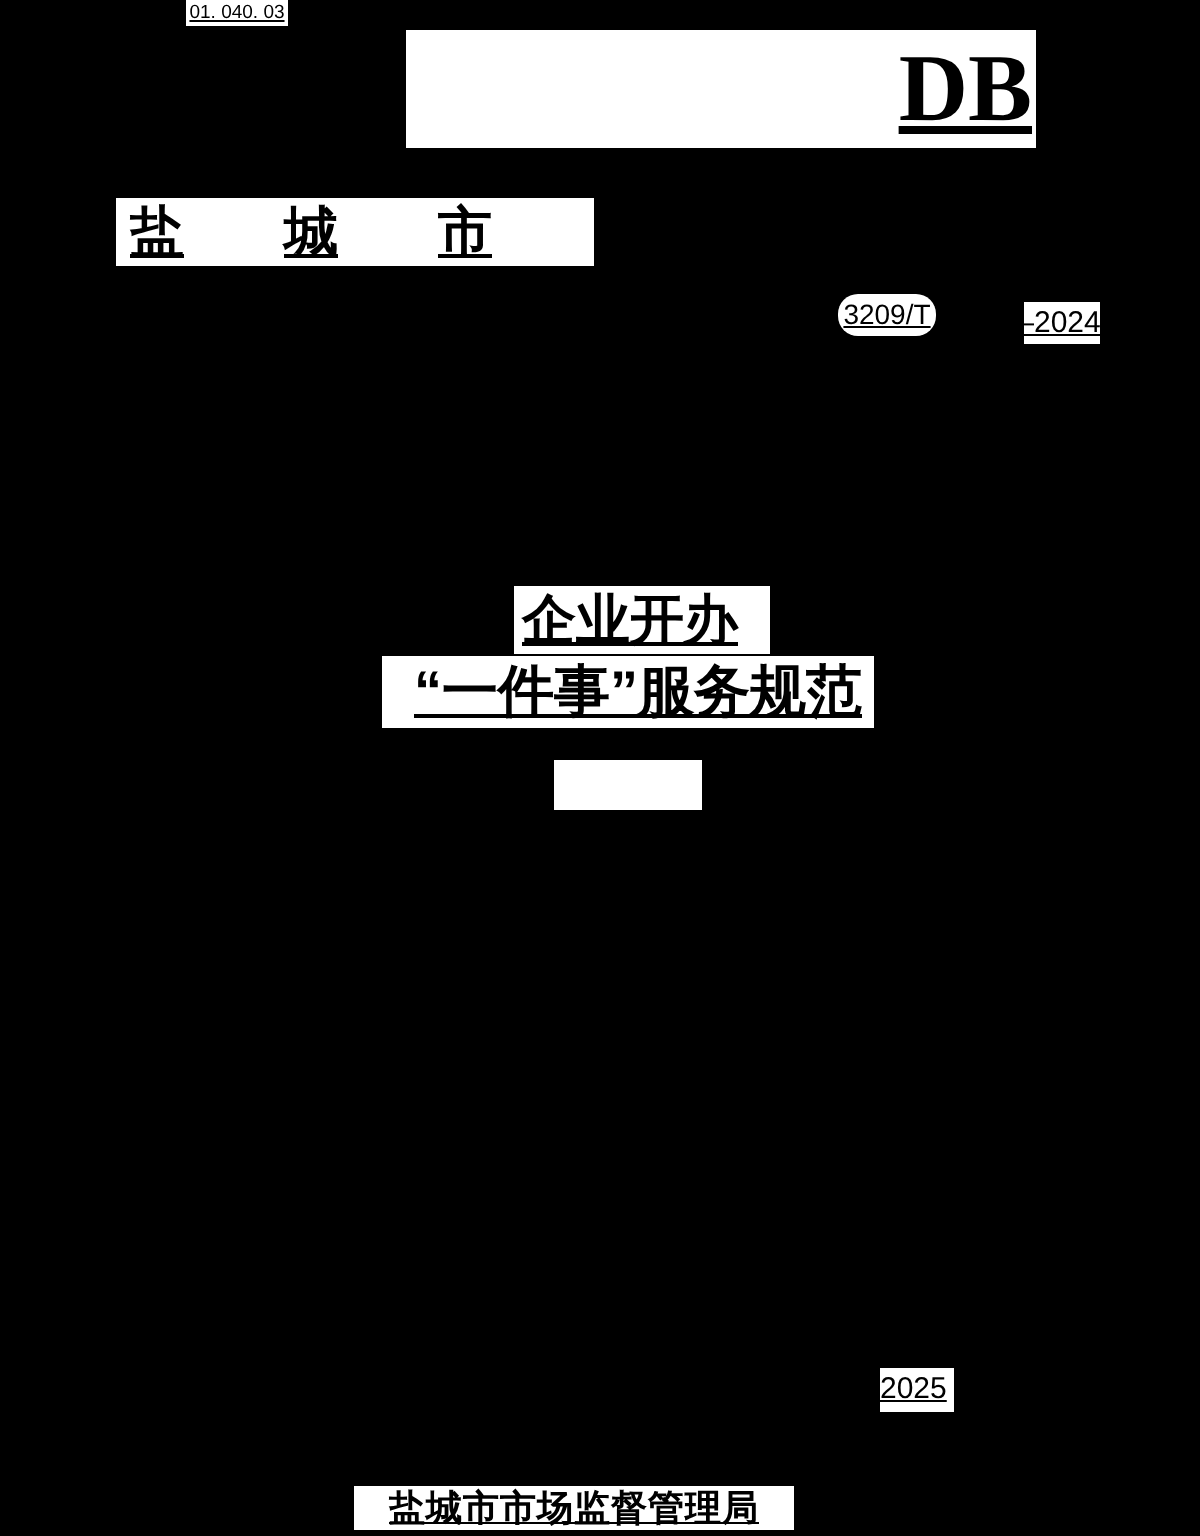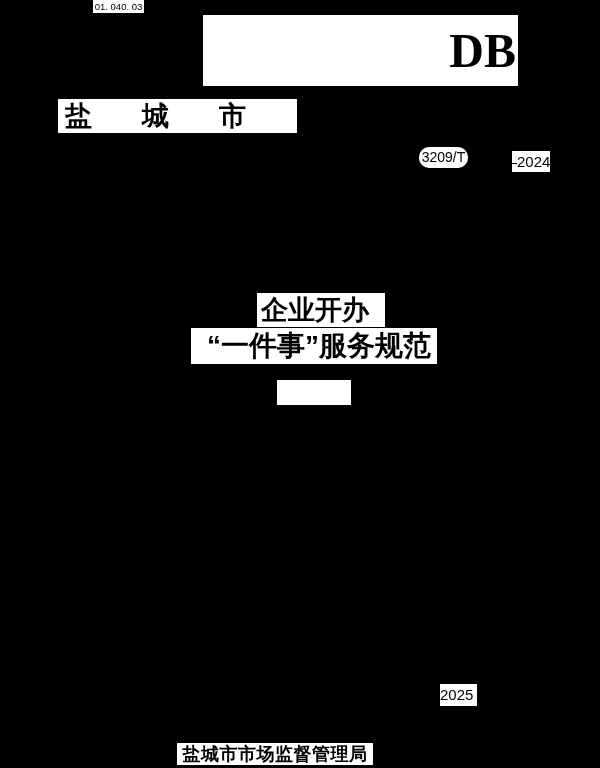--- a/index.html
+++ b/index.html
@@ -14,30 +14,31 @@
     background: #000000;
     overflow: hidden;
     font-family: "Liberation Sans", sans-serif;
     color: #000000;
   }
   .wbox {
     position: absolute;
     background: #ffffff;
     color: #000000;
     box-sizing: border-box;
+    text-decoration: underline;
   }
   
   .ics-box {
     left: 93px; top: 0; width: 51px; height: 13px;
     font-size: 9.5px; line-height: 13px; text-align: center;
     white-space: nowrap; overflow: hidden;
   }
   
   .db-box {
-    left: 203px; top: 15px; width: 315px; height: 71px;
+    left: 203px; top: 15px; width: 315px; height: 59px;
     font-family: "Liberation Serif", serif;
     font-weight: bold;
     font-size: 48px;
     display: flex; align-items: center; justify-content: flex-end;
     padding-right: 2px;
     overflow: hidden;
     white-space: nowrap;
   }
   .db-box .db-code { margin-left: 5px; }
   
@@ -87,21 +88,21 @@
     left: 277px; top: 380px; width: 74px; height: 25px;
   }
   
   .pubyear-box {
     left: 440px; top: 684px; width: 37px; height: 22px;
     font-size: 15px; line-height: 22px; 
     white-space: nowrap; overflow: hidden;
   }
   
   .publisher-box {
-    left: 177px; top: 743px; width: 196px; height: 22px;
+    left: 177px; top: 743px; width: 220px; height: 22px;
     font-size: 18px; font-weight: bold; line-height: 22px;
     text-align: center; letter-spacing: 0.5px;
     white-space: nowrap; overflow: hidden;
   }
 </style>
 </head>
 <body>
 
 <div id="cover">
 

